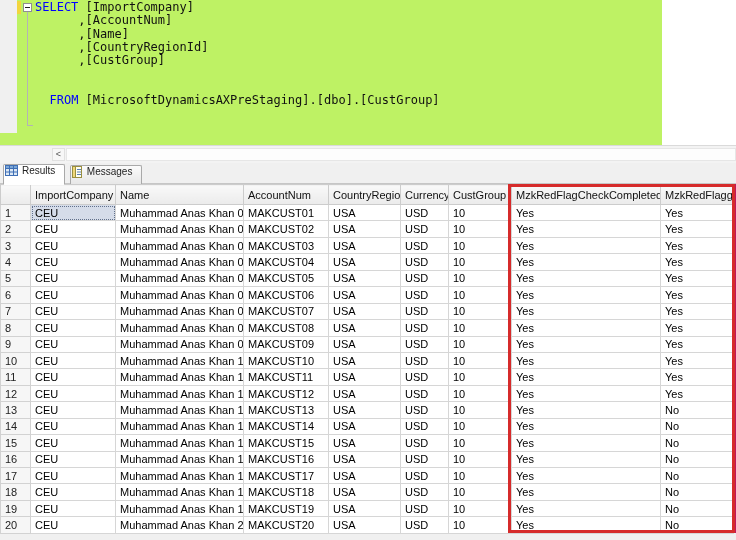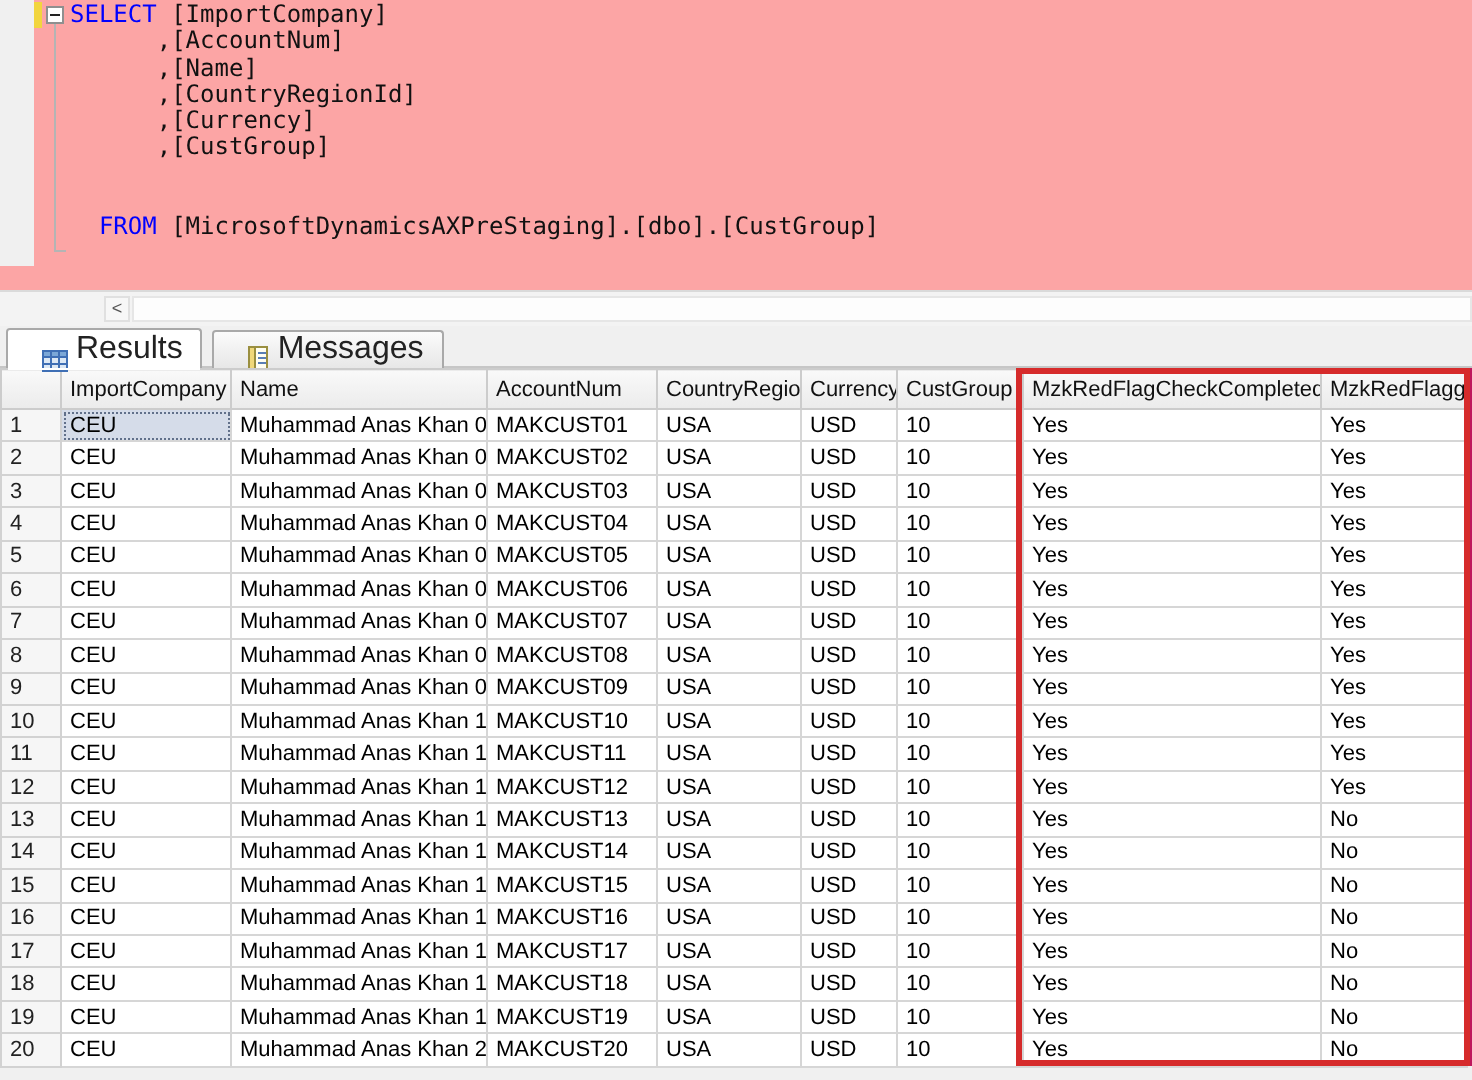--- a/index.html
+++ b/index.html
@@ -1,20 +1,20 @@
 <!DOCTYPE html>
 <html><head>
 <meta charset="utf-8">
 <style>
   html,body{margin:0;padding:0;background:#fff;}
   .screen{position:relative;width:736px;height:540px;background:#ffffff;overflow:hidden;
           font-family:"Liberation Sans",sans-serif;color:#000;}
 
   
-  .editor-pane{position:absolute;top:0;left:0;width:736px;height:145px;background:#fca5a5;}
+  .editor-pane{position:absolute;top:0;left:0;width:662px;height:145px;background:#bef264;}
   .gutter{position:absolute;left:0;top:0;width:17px;height:133px;background:#f0f0f0;}
   .change-bar{position:absolute;left:17px;top:1px;width:4px;height:13px;background:var(--change,#f2d53e);}
   .fold-box{position:absolute;left:23px;top:3px;width:9px;height:9px;border:1px solid #8f8f8f;
             background:#fff;box-sizing:border-box;}
   .fold-box::after{content:"";position:absolute;left:1px;right:1px;top:3px;height:1px;background:#222;}
   .fold-line{position:absolute;left:27px;top:12px;width:1px;height:113px;background:#b4b4b4;}
   .fold-hook{position:absolute;left:27px;top:125px;width:6px;height:1px;background:#b4b4b4;}
   .sql-code{position:absolute;left:35px;top:1px;
             font-family:"DejaVu Sans Mono","Liberation Mono",monospace;
             font-size:12px;line-height:13.3px;color:#111;}
@@ -30,22 +30,22 @@
   .hsb-left{position:absolute;left:52px;top:2px;width:13px;height:13px;background:#f7f7f7;
             border:1px solid #e0e0e0;box-sizing:border-box;color:#555;font-size:9px;
             line-height:11px;text-align:center;}
   .hsb-track{position:absolute;left:66px;top:2px;right:0;height:13px;background:#fdfdfd;
              border:1px solid #e6e6e6;box-sizing:border-box;}
 
   
   .results-pane{position:absolute;top:163px;left:0;width:736px;height:377px;background:#f0f0f0;}
   .tab-strip{position:relative;height:21px;background:#f0f0f0;border-bottom:1px solid #c6c6c6;
              box-sizing:border-box;padding-left:3px;}
-  .tab{display:inline-flex;align-items:flex-end;gap:4px;height:18px;margin-top:2px;
-       padding:0 9px 0 17px;font-size:16px;color:#222;border:1px solid #a9a9a9;border-bottom:none;
+  .tab{display:inline-flex;align-items:flex-start;gap:4px;height:18px;margin-top:2px;
+       padding:0 9px 0 1px;font-size:10px;color:#222;border:1px solid #a9a9a9;border-bottom:none;
        border-radius:2px 2px 0 0;background:linear-gradient(#fbfbfb,#e7e7e7);
        position:relative;vertical-align:bottom;cursor:default;}
   .tab.active{background:#ffffff;height:19px;margin-top:1px;z-index:2;}
   .tab.active::after{content:"";position:absolute;left:0;right:0;bottom:-1px;height:1px;background:#fff;}
 
   
   .icon-grid{width:13px;height:11px;display:inline-block;}
   .icon-msg{width:11px;height:12px;display:inline-block;}
 
   
@@ -72,21 +72,20 @@
     <div class="gutter"></div>
     <div class="change-bar"></div>
     <div class="fold-box"></div>
     <div class="fold-line"></div>
     <div class="fold-hook"></div>
     <div class="sql-code" id="sql-code">
         <div class="code-line"><span></span><span class="kw">SELECT</span><span> [ImportCompany]</span></div>
         <div class="code-line"><span>      </span><span class="kw"></span><span>,[AccountNum]</span></div>
         <div class="code-line"><span>      </span><span class="kw"></span><span>,[Name]</span></div>
         <div class="code-line"><span>      </span><span class="kw"></span><span>,[CountryRegionId]</span></div>
-        <div class="code-line"><span>      </span><span class="kw"></span><span>,[Currency]</span></div>
         <div class="code-line"><span>      </span><span class="kw"></span><span>,[CustGroup]</span></div>
         <div class="code-line"><span>      </span><span class="kw"></span></div>
         <div class="code-line"><span>      </span><span class="kw"></span></div>
         <div class="code-line"><span>  </span><span class="kw">FROM</span><span> [MicrosoftDynamicsAXPreStaging].[dbo].[CustGroup]</span></div>
       </div>
   </div>
 
   <div class="zoom-bar">
     <div class="zoom-ctl">
       <span>100 %</span>

